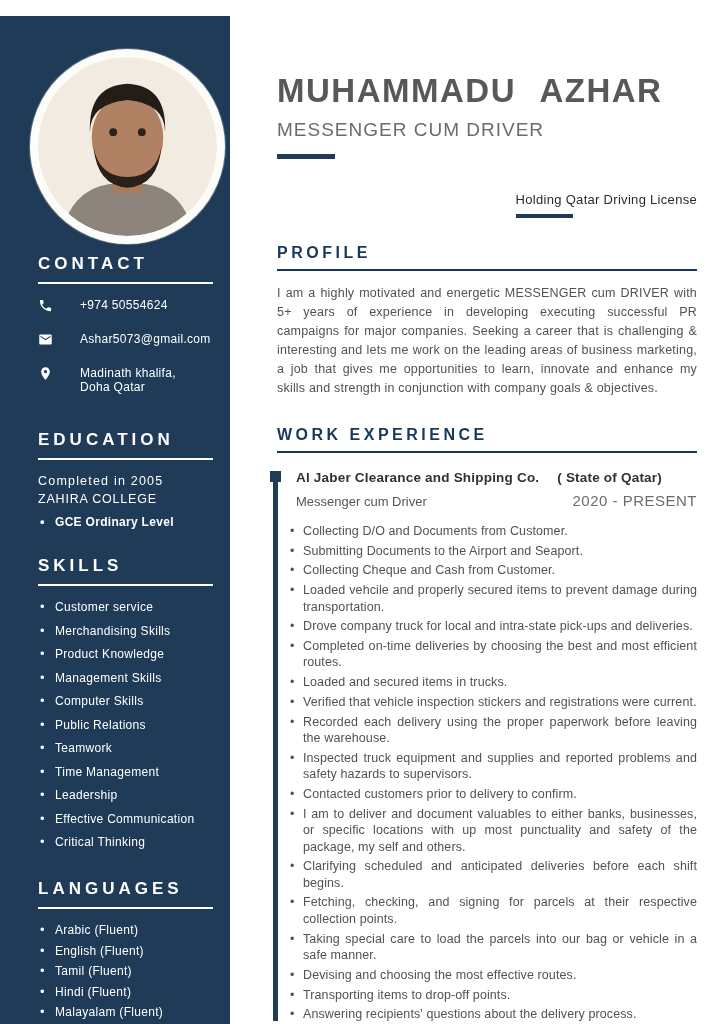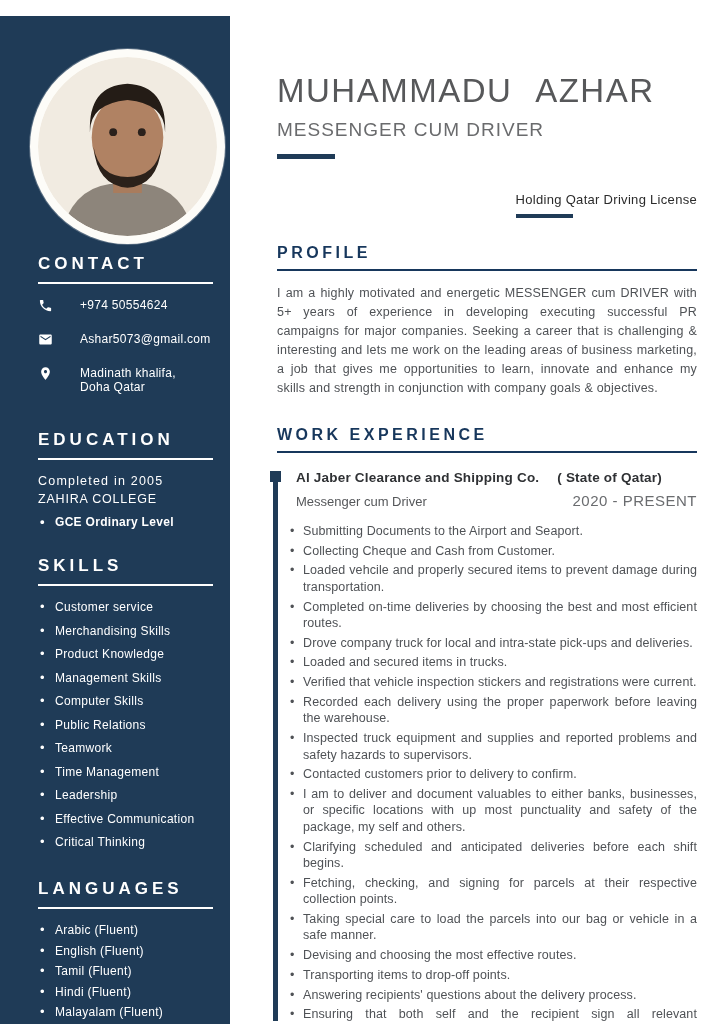--- a/index.html
+++ b/index.html
@@ -40,21 +40,21 @@
   }
   ul.skills-list li { margin-bottom:9.5px; }
   ul.lang-list li { margin-bottom:6.5px; }
   ul.edu-list li { margin-bottom:6px;font-weight:bold; }
   
   .main {
     position:absolute; left:255px; top:0; width:470px; height:1024px;
     padding:0 28px 0 22px; color:#4f5256;
   }
   .name {
-    margin-top:72px; font-size:33px; font-weight:400; color:#57585a;
+    margin-top:72px; font-size:33px; font-weight:700; color:#57585a;
     letter-spacing:1.5px; word-spacing:14px;
   }
   .role {
     margin-top:9px; font-size:19px; color:#6a6b6d; letter-spacing:1px;
   }
   .accent-dash { width:58px; height:5px; background:#1f3b57; margin-top:13px; }
   .license-wrap { margin-top:31px; text-align:right; }
   .license-inner { display:inline-block; text-align:left; }
   .license-text { font-size:13px; color:#2b2b2b; letter-spacing:.3px; }
   .license-dash { width:57px; height:4px; background:#1f3b57; margin-top:7px; }
@@ -224,25 +224,26 @@
         <div class="company-line">
           <span>Al Jaber Clearance and Shipping Co.</span>
           <span class="company-loc">( State of Qatar)</span>
         </div>
         <div class="role-line">
           <span class="job-role">Messenger cum Driver</span>
           <span class="job-period">2020 - PRESENT</span>
         </div>
 
         <ul class="duty-list">
+            <li>Collecting D/O and Documents from Customer.</li>
             <li>Submitting Documents to the Airport and Seaport.</li>
             <li>Collecting Cheque and Cash from Customer.</li>
             <li>Loaded vehcile and properly secured items to prevent damage during transportation.</li>
+            <li>Drove company truck for local and intra-state pick-ups and deliveries.</li>
             <li>Completed on-time deliveries by choosing the best and most efficient routes.</li>
-            <li>Drove company truck for local and intra-state pick-ups and deliveries.</li>
             <li>Loaded and secured items in trucks.</li>
             <li>Verified that vehicle inspection stickers and registrations were current.</li>
             <li>Recorded each delivery using the proper paperwork before leaving the warehouse.</li>
             <li>Inspected truck equipment and supplies and reported problems and safety hazards to supervisors.</li>
             <li>Contacted customers prior to delivery to confirm.</li>
             <li>I am to deliver and document valuables to either banks, businesses, or specific locations with up most punctuality and safety of the package, my self and others.</li>
             <li>Clarifying scheduled and anticipated deliveries before each shift begins.</li>
             <li>Fetching, checking, and signing for parcels at their respective collection points.</li>
             <li>Taking special care to load the parcels into our bag or vehicle in a safe manner.</li>
             <li>Devising and choosing the most effective routes.</li>

